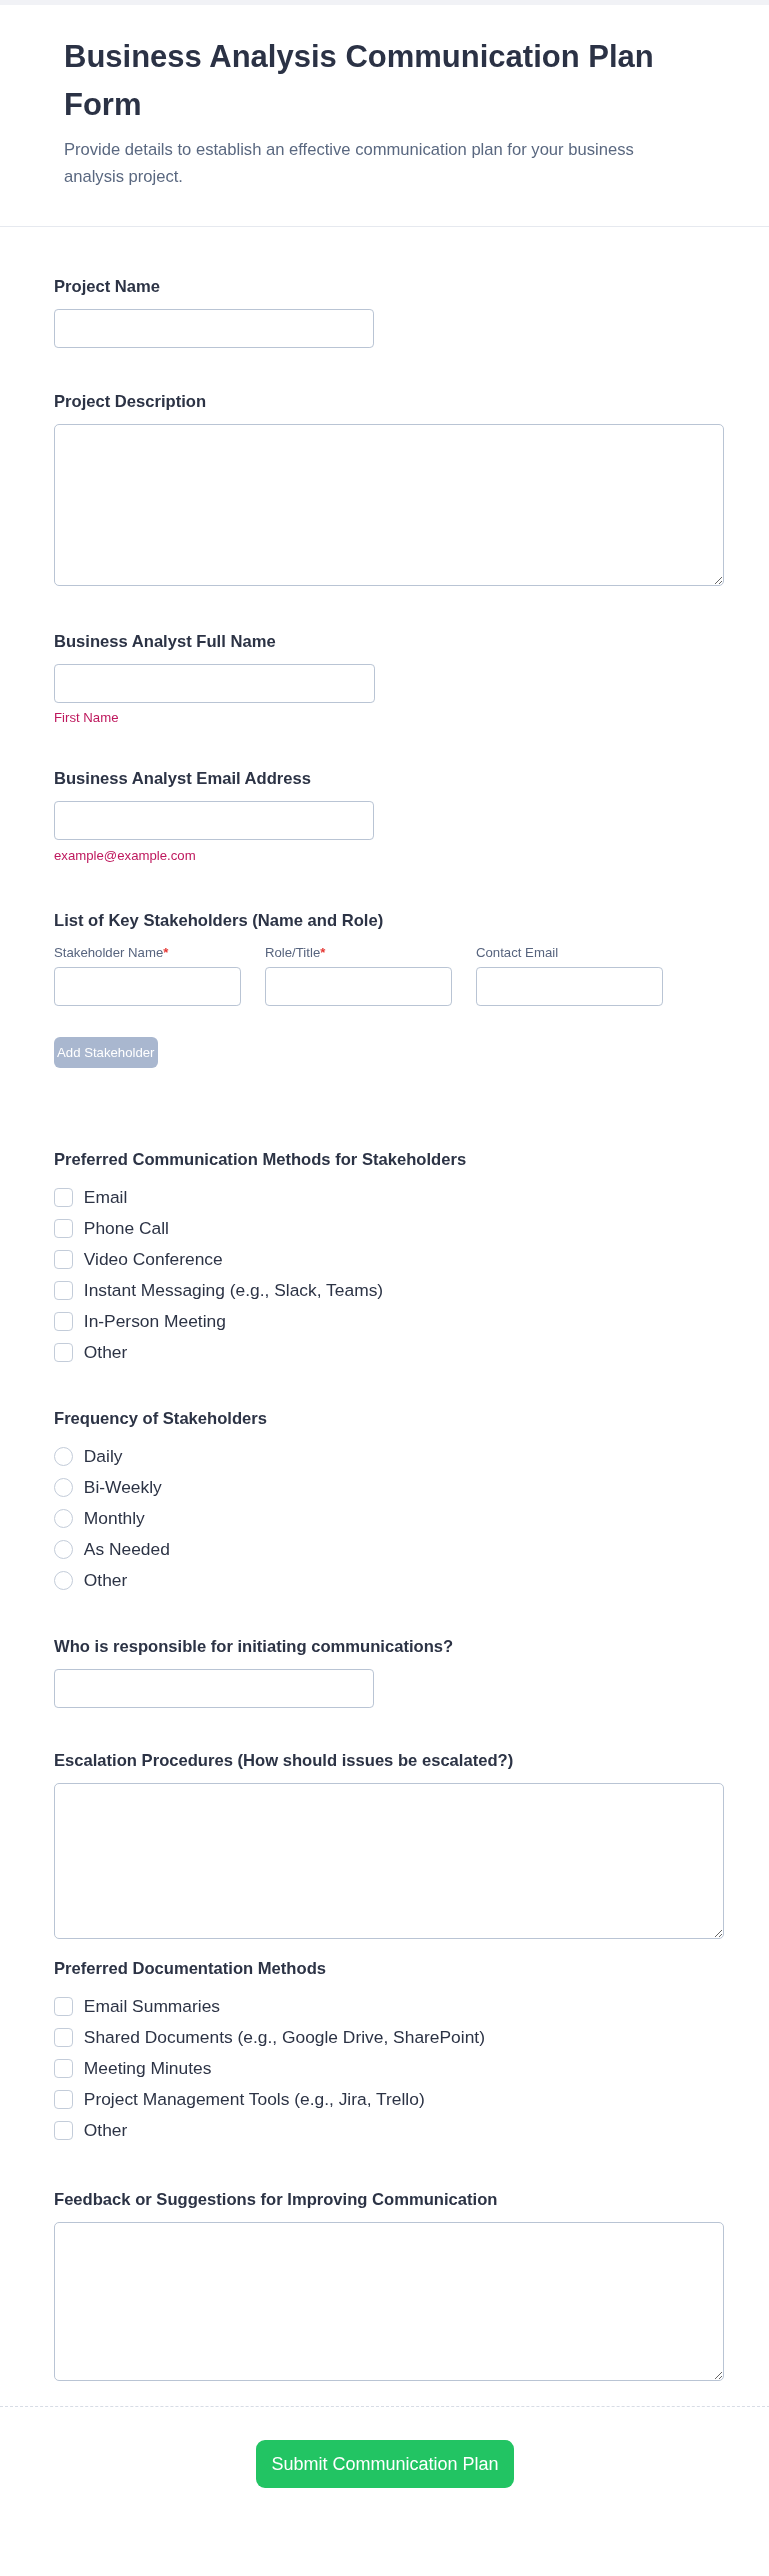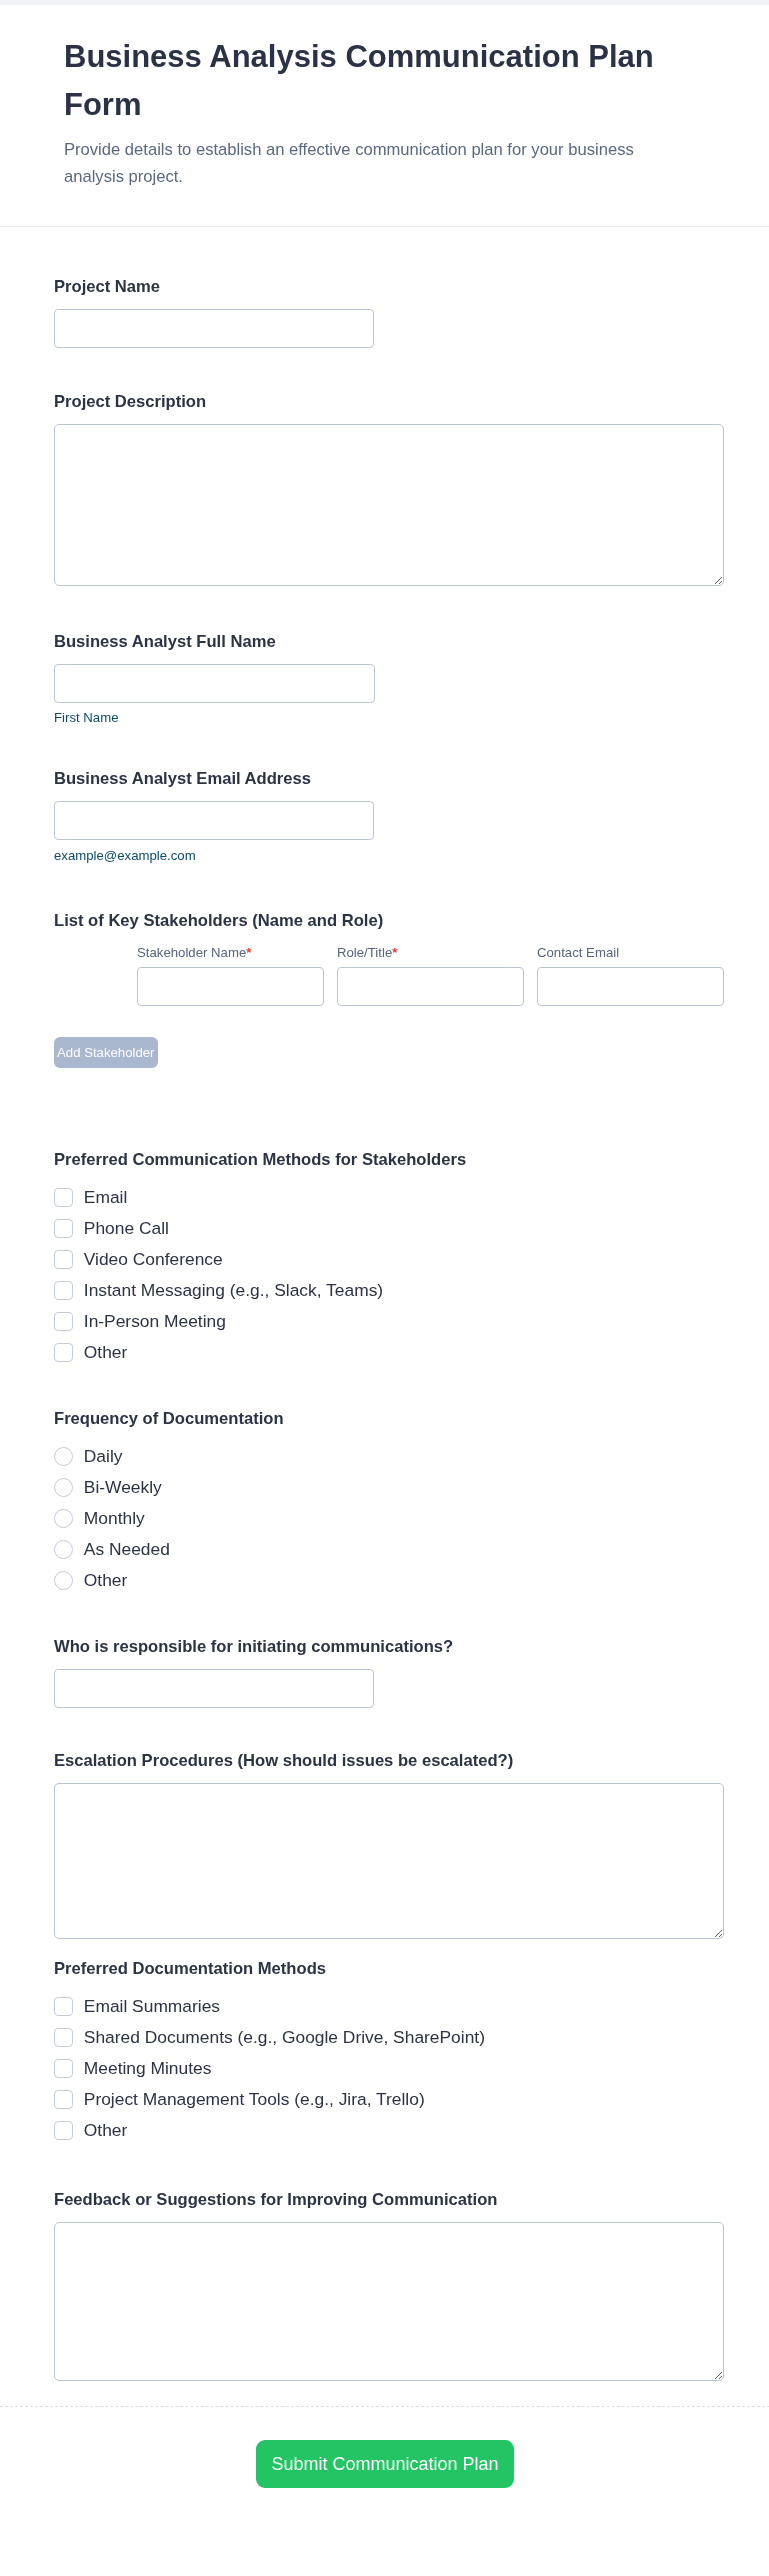--- a/index.html
+++ b/index.html
@@ -64,32 +64,32 @@
     font-family: inherit;
     font-size: 16.6px;
     color: #2c3345;
     padding: 8.3px 10px;
     outline: none;
   }
   .sublabel {
     margin-top: 6.6px;
     font-size: 13.2px;
     line-height: 18px;
-    color: #0c4a6e;
+    color: #be185d;
   }
 
   
   .name-row { display: flex; gap: 33px; }
   .name-col .text-input { width: 100%; }
   .name-col:first-child { width: 316px; }
   .name-col:last-child { width: 321px; }
 
   
   .q-stakeholders .q-label { margin-bottom: 11.6px; }
-  .stk-grid { display: flex; gap: 13px; justify-content: flex-end; }
+  .stk-grid { display: flex; gap: 24px; }
   .stk-col { width: 187px; }
   .stk-head {
     font-size: 13.2px;
     line-height: 18px;
     color: #57647e;
     margin-bottom: 5px;
   }
   .req-star { color: #e53935; font-weight: 700; }
   .stk-col .text-input { width: 100%; font-size: 14px; }
   .add-btn {
@@ -243,21 +243,21 @@
         <span class="option-text">In-Person Meeting</span>
       </li>
       <li class="option-row">
         <span class="checkbox"></span>
         <span class="option-text">Other</span>
       </li>
     </ul>
   </section>
 
   <section class="question q-frequency">
-    <div class="q-label">Frequency of Documentation</div>
+    <div class="q-label">Frequency of Stakeholders</div>
     <ul class="options">
       <li class="option-row">
         <span class="radio"></span>
         <span class="option-text">Daily</span>
       </li>
       <li class="option-row">
         <span class="radio"></span>
         <span class="option-text">Bi-Weekly</span>
       </li>
       <li class="option-row">

